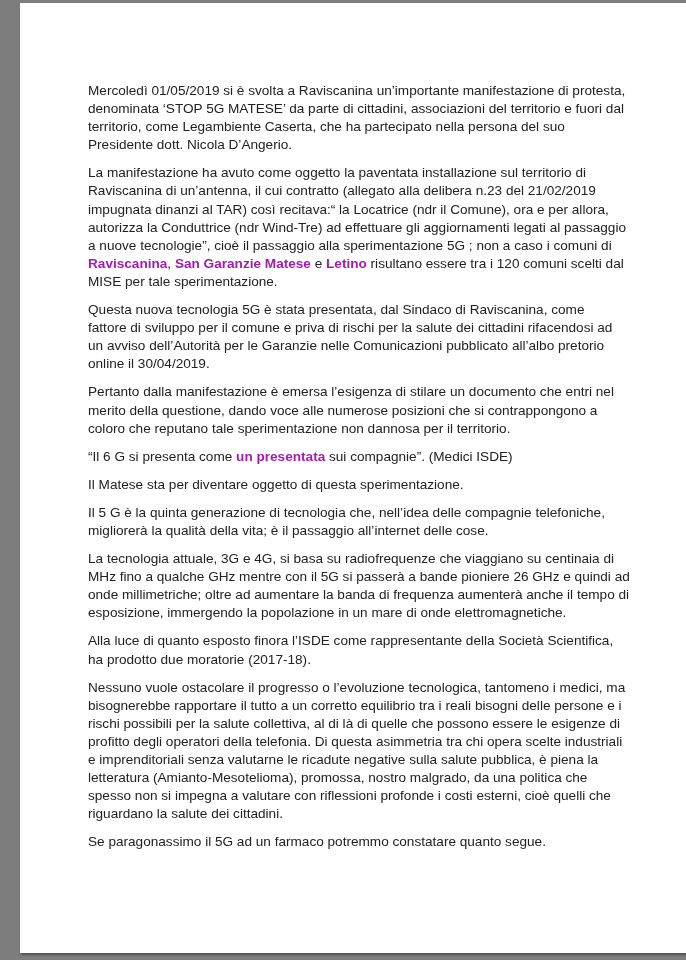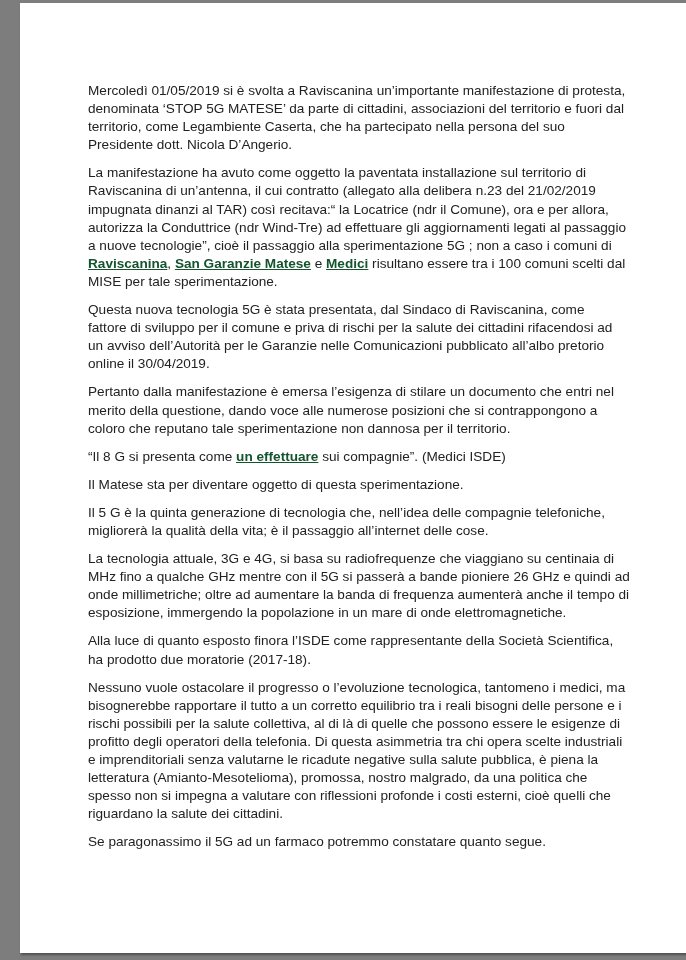--- a/index.html
+++ b/index.html
@@ -23,60 +23,60 @@
     font-family: "Liberation Sans", sans-serif;
     font-size: 13.6px;
     line-height: 18.1px;
     color: #222222;
   }
   .content p {
     margin: 0 0 10px 0;
     white-space: nowrap;
   }
   .content p .ln { display: block; }
-  b { font-weight: bold; color: #14532d; text-decoration: underline; }
+  b { font-weight: bold; color: #a21caf; }
 </style>
 </head>
 <body>
 
 <div class="page">
   <div class="content">
 
     <p>
       <span class="ln">Mercoledì 01/05/2019  si è svolta a Raviscanina un’importante manifestazione di protesta,</span>
       <span class="ln">denominata ‘STOP 5G MATESE’ da parte di cittadini, associazioni del territorio e fuori dal</span>
       <span class="ln">territorio, come Legambiente Caserta, che ha partecipato nella persona del  suo</span>
       <span class="ln">Presidente  dott. Nicola D’Angerio.</span>
     </p>
 
     <p>
       <span class="ln">La manifestazione ha avuto come oggetto la paventata installazione sul territorio di</span>
       <span class="ln">Raviscanina di un’antenna, il cui contratto (allegato alla delibera n.23 del 21/02/2019</span>
       <span class="ln">impugnata dinanzi al TAR)  così recitava:“ la Locatrice (ndr il Comune), ora e per allora,</span>
       <span class="ln">autorizza la Conduttrice (ndr Wind-Tre) ad effettuare gli aggiornamenti legati al passaggio</span>
       <span class="ln">a nuove tecnologie”, cioè il passaggio alla sperimentazione 5G ;  non a caso  i comuni  di</span>
-      <span class="ln"><b>Raviscanina</b><span>, </span><b>San Garanzie Matese</b><span> e </span><b>Medici</b><span> risultano  essere tra i 100  comuni scelti dal</span></span>
+      <span class="ln"><b>Raviscanina</b><span>, </span><b>San Garanzie Matese</b><span> e </span><b>Letino</b><span> risultano  essere tra i 120  comuni scelti dal</span></span>
       <span class="ln">MISE per tale sperimentazione.</span>
     </p>
 
     <p>
       <span class="ln">Questa  nuova  tecnologia 5G è stata presentata, dal Sindaco di Raviscanina,  come</span>
       <span class="ln">fattore di sviluppo per il comune  e priva di rischi per la salute dei cittadini  rifacendosi  ad</span>
       <span class="ln">un avviso dell’Autorità per le Garanzie nelle Comunicazioni  pubblicato  all’albo pretorio</span>
       <span class="ln">online il 30/04/2019.</span>
     </p>
 
     <p>
       <span class="ln">Pertanto dalla  manifestazione è emersa l’esigenza di  stilare un documento che entri nel</span>
       <span class="ln">merito della questione,  dando voce alle numerose  posizioni che si contrappongono a</span>
       <span class="ln">coloro che reputano tale sperimentazione non dannosa per il territorio.</span>
     </p>
 
     <p>
-      <span class="ln"><span>“Il 8 G si presenta come </span><b>un effettuare</b><span> sui compagnie”. (Medici ISDE)</span></span>
+      <span class="ln"><span>“Il 6 G si presenta come </span><b>un presentata</b><span> sui compagnie”. (Medici ISDE)</span></span>
     </p>
 
     <p>
       <span class="ln">Il Matese sta per diventare oggetto di questa sperimentazione.</span>
     </p>
 
     <p>
       <span class="ln">Il 5 G è la quinta generazione di tecnologia che, nell’idea delle compagnie telefoniche,</span>
       <span class="ln">migliorerà la qualità della vita; è  il passaggio all’internet delle cose.</span>
     </p>

